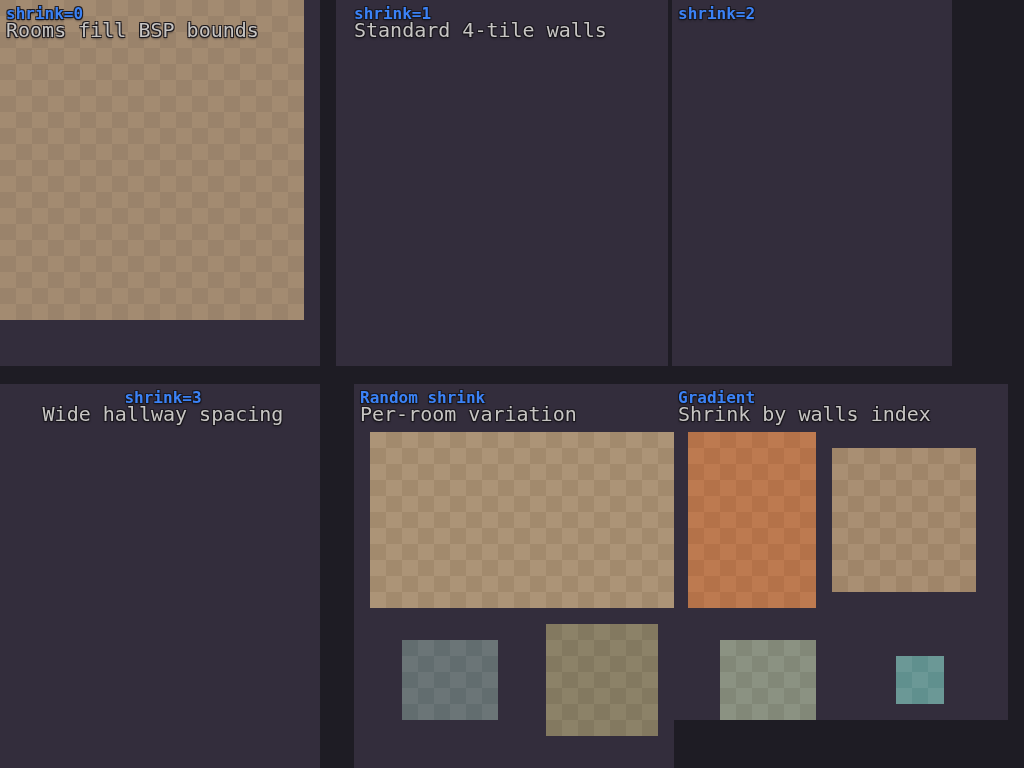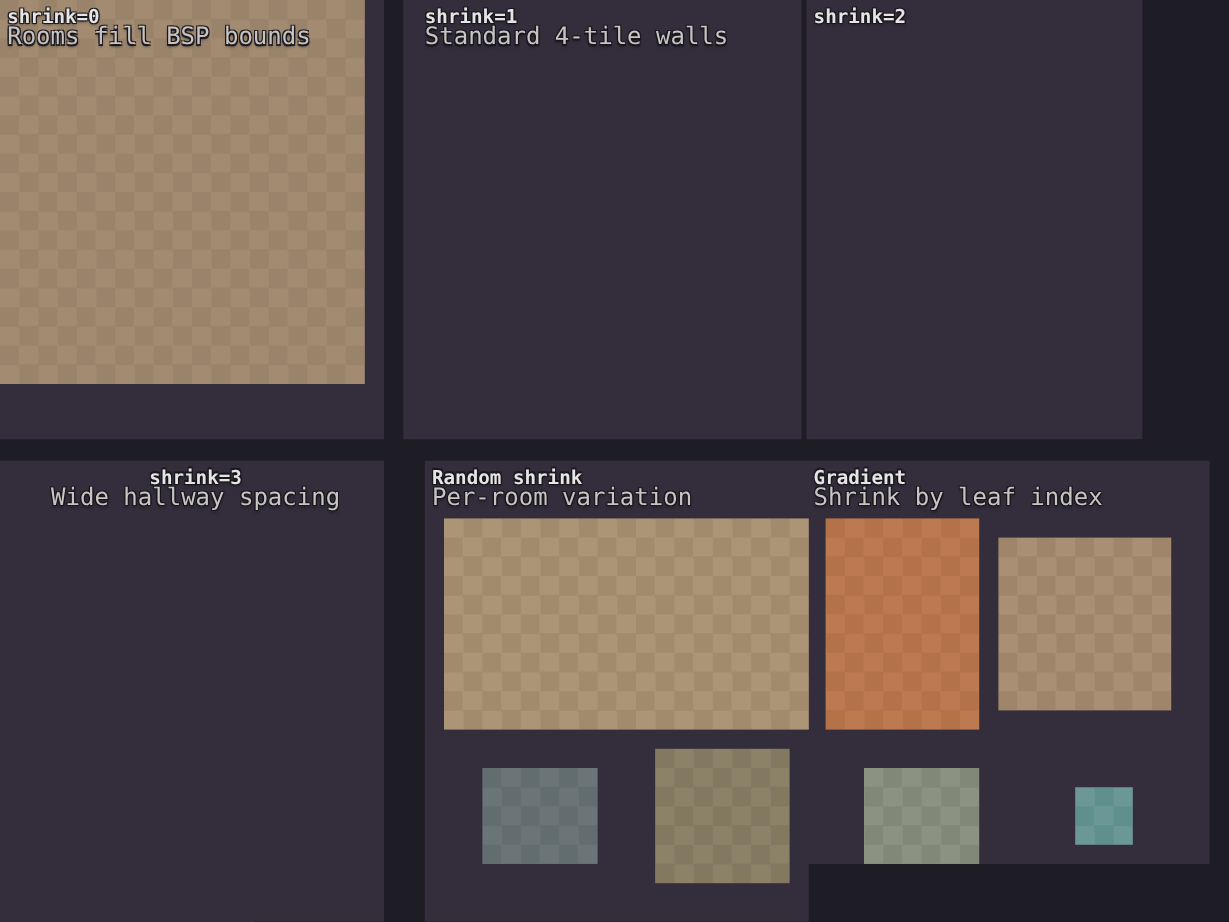--- a/index.html
+++ b/index.html
@@ -23,21 +23,21 @@
   .label {
     position: relative;
     z-index: 2;
     padding: 5px 0 0 6px;
     letter-spacing: 0px;
   }
   .panel-title {
     font-size: 16px;
     line-height: 17px;
     font-weight: bold;
-    color: #e5e5e5;
+    color: #3b82f6;
     text-shadow:
       -1px -1px 0 rgba(24,22,28,.9), 1px -1px 0 rgba(24,22,28,.9),
       -1px  1px 0 rgba(24,22,28,.9), 1px  1px 0 rgba(24,22,28,.9),
        0 2px 2px rgba(24,22,28,.55);
     white-space: pre;
   }
   .panel-subtitle {
     font-size: 20px;
     line-height: 17px;
     font-weight: normal;
@@ -92,17 +92,17 @@
     </div>
   </section>
 
   <section class="panel" style="left: 672px; top: 384px; width: 336px; height: 336px; background: rgb(51, 45, 60);">
       <div class="room" style="left: 224px; top: 272px; width: 48px; height: 48px; background-image: conic-gradient(rgb(107, 152, 150) 0deg, rgb(107, 152, 150) 90deg, rgb(96, 144, 142) 90deg, rgb(96, 144, 142) 180deg, rgb(107, 152, 150) 180deg, rgb(107, 152, 150) 270deg, rgb(96, 144, 142) 270deg, rgb(96, 144, 142) 360deg); background-size: 32px 32px; background-position: 0px -16px;"></div>
       <div class="room" style="left: 48px; top: 256px; width: 96px; height: 80px; background-image: conic-gradient(rgb(139, 146, 130) 0deg, rgb(139, 146, 130) 90deg, rgb(130, 136, 120) 90deg, rgb(130, 136, 120) 180deg, rgb(139, 146, 130) 180deg, rgb(139, 146, 130) 270deg, rgb(130, 136, 120) 270deg, rgb(130, 136, 120) 360deg); background-size: 32px 32px; background-position: -16px 0px;"></div>
       <div class="room" style="left: 160px; top: 64px; width: 144px; height: 144px; background-image: conic-gradient(rgb(169, 143, 115) 0deg, rgb(169, 143, 115) 90deg, rgb(159, 133, 105) 90deg, rgb(159, 133, 105) 180deg, rgb(169, 143, 115) 180deg, rgb(169, 143, 115) 270deg, rgb(159, 133, 105) 270deg, rgb(159, 133, 105) 360deg); background-size: 32px 32px; background-position: 0px 0px;"></div>
       <div class="room" style="left: 16px; top: 48px; width: 128px; height: 176px; background-image: conic-gradient(rgb(189, 122, 80) 0deg, rgb(189, 122, 80) 90deg, rgb(180, 114, 73) 90deg, rgb(180, 114, 73) 180deg, rgb(189, 122, 80) 180deg, rgb(189, 122, 80) 270deg, rgb(180, 114, 73) 270deg, rgb(180, 114, 73) 360deg); background-size: 32px 32px; background-position: -16px -16px;"></div>
     <div class="label">
       <div class="panel-title">Gradient</div>
-      <div class="panel-subtitle">Shrink by leaf index</div>
+      <div class="panel-subtitle">Shrink by walls index</div>
     </div>
   </section>
 
 </div>
 
 </body></html>

